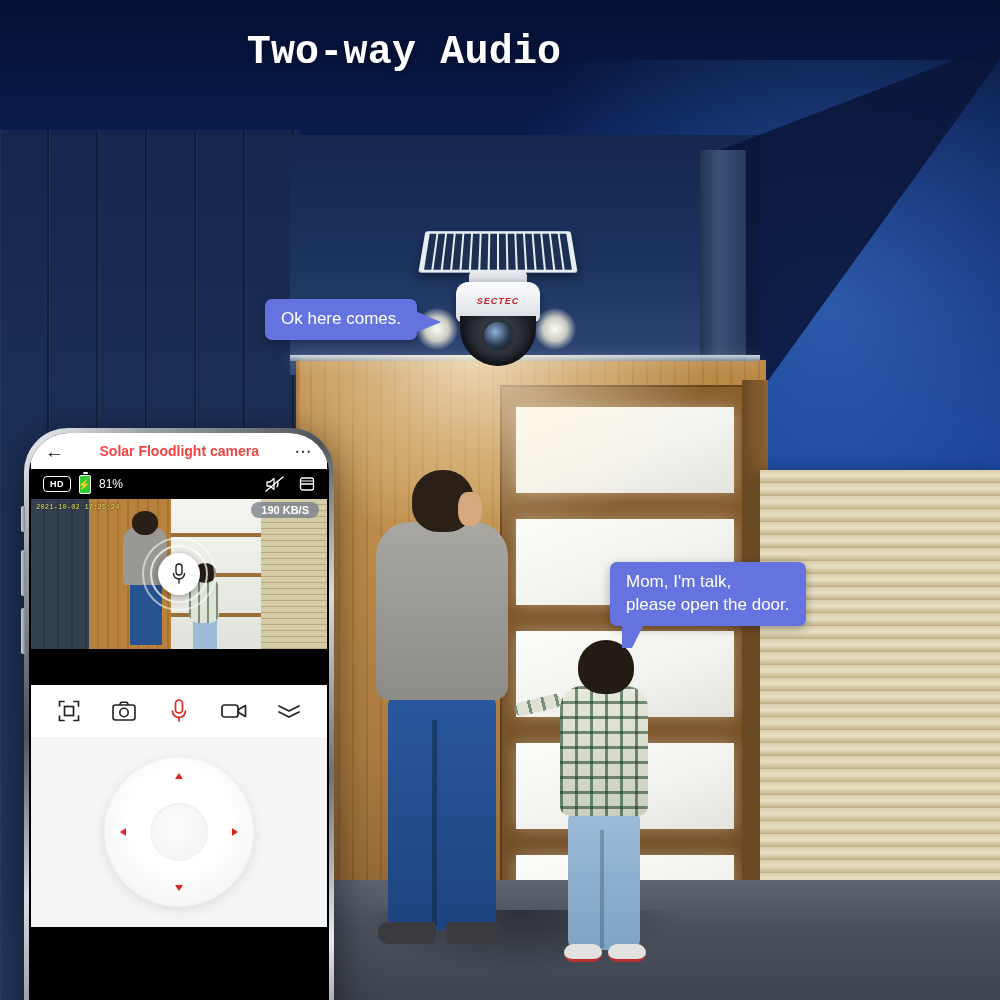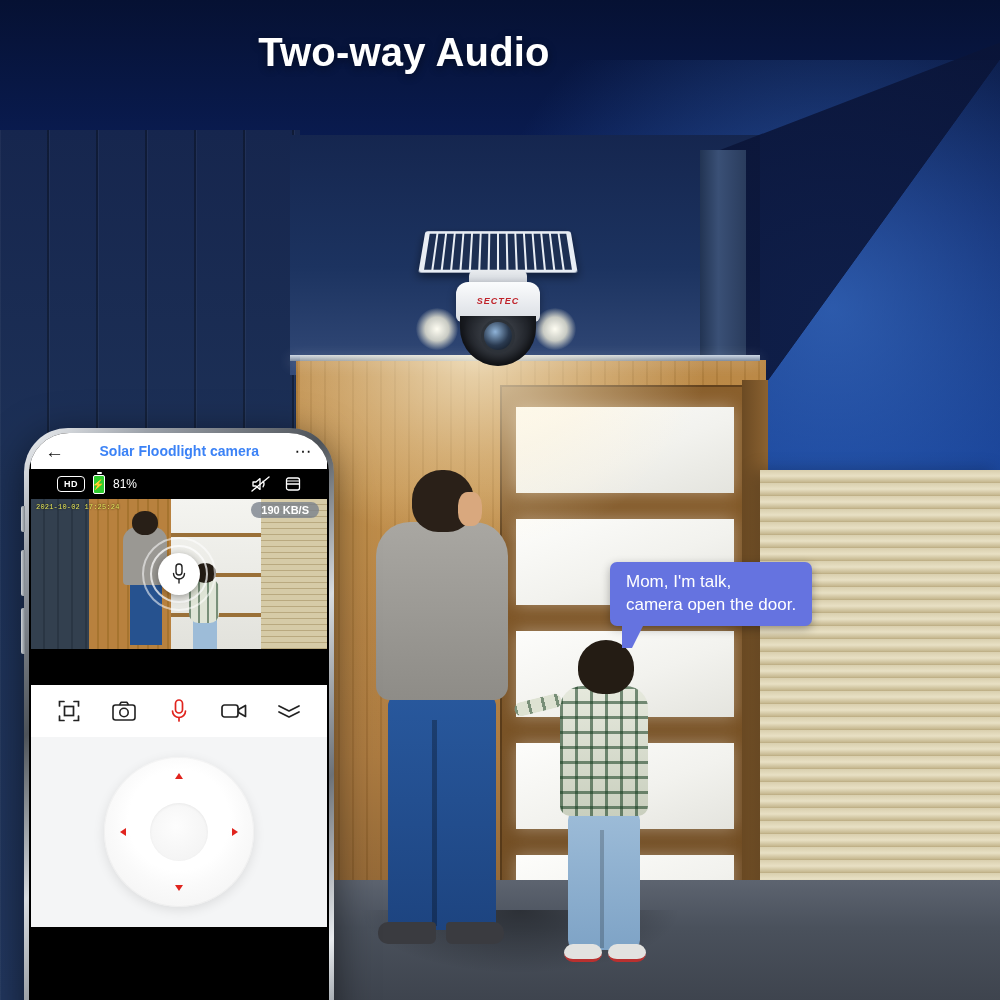--- a/index.html
+++ b/index.html
@@ -141,21 +141,21 @@
   #boy .legs { position:absolute; left:16px; top:170px; width:72px; height:140px;
     background:linear-gradient(180deg,#9dbcd8,#7ea3c6); border-radius:10px; }
   #boy .leg-split { position:absolute; left:48px; top:190px; width:4px; height:118px;
     background:rgba(0,0,0,.2); }
   #boy .shoe-l { position:absolute; left:12px; top:304px; width:38px; height:18px;
     background:#e2e2e0; border-radius:9px; border-bottom:3px solid #b9302f; }
   #boy .shoe-r { position:absolute; left:56px; top:304px; width:38px; height:18px;
     background:#e2e2e0; border-radius:9px; border-bottom:3px solid #b9302f; }
 
   
-  #headings { position:absolute; left:0; top:0; width:808px; text-align:center; z-index:30; }
+  #headings { position:absolute; left:0; top:0; width:808px; text-align:center; z-index:30;font-family:Liberation Mono, monospace; }
   #title {
     margin-top:30px; font-size:40px; font-weight:700; color:#ffffff;
     letter-spacing:.2px; text-shadow:0 2px 8px rgba(0,0,0,.45);
   }
   #subtitle {
     margin-top:20px; font-size:25px; font-weight:400; color:#eef2fb;
     line-height:1.55; max-width:760px; margin-left:auto; margin-right:auto;
     text-shadow:0 1px 6px rgba(0,0,0,.4);
   }
 
@@ -270,28 +270,28 @@
   .batt::after { content:""; position:absolute; right:-4px; top:3px; width:2px; height:5px; background:#fff; }
   .batt i { position:absolute; left:1px; top:1px; bottom:1px; width:78%; background:#fff; border-radius:1px; display:block; }
 
   
   .appbar {
     height:36px; background:#fff; display:flex; align-items:center;
     padding:0 14px; margin:0 2px;
   }
   .appbar .back { font-size:19px; color:#111; line-height:1; }
   .appbar .ttl {
-    flex:1; text-align:center; font-size:14px; font-weight:700; color:#3b82f6;
+    flex:1; text-align:center; font-size:14px; font-weight:700; color:#ef4444;
   }
   .appbar .more { font-size:17px; color:#111; letter-spacing:1.5px; line-height:1; }
 
   
   .inforow {
     height:30px; background:#000; display:flex; align-items:center;
-    padding:0 28px; gap:8px; color:#fff; font-size:12px;
+    padding:0 14px; gap:8px; color:#fff; font-size:12px;
   }
   .hd-badge {
     border:1.5px solid #fff; border-radius:4px; font-size:9px; font-weight:700;
     padding:2px 6px; letter-spacing:.5px;
   }
   .batt2 {
     width:12px; height:19px; border:1.5px solid #fff; border-radius:2px;
     position:relative; background:#2fcc2f; display:flex; align-items:center; justify-content:center;
   }
   .batt2::before { content:""; position:absolute; top:-4px; left:3px; width:5px; height:2.5px; background:#fff; border-radius:1px; }
@@ -436,23 +436,27 @@
     <div class="cam-flood l"></div>
     <div class="cam-flood r"></div>
     <div class="cam-body">
       <div class="cam-brand">SECTEC</div>
     </div>
     <div class="cam-dome">
       <div class="cam-lens"></div>
     </div>
   </div>
 
+  <div class="bubble" id="bubble-camera">
+    <span>Ok here comes.</span>
+    <span class="tail"></span>
+  </div>
   <div class="bubble" id="bubble-boy">
     <div>Mom, I'm talk,</div>
-    <div>camera open the door.</div>
+    <div>please open the door.</div>
     <span class="tail"></span>
   </div>
 </div>
 
 <div id="headings">
   <div id="title">Two-way Audio</div>
 </div>
 
 <div id="phone">
   <div class="phone-frame"></div>

